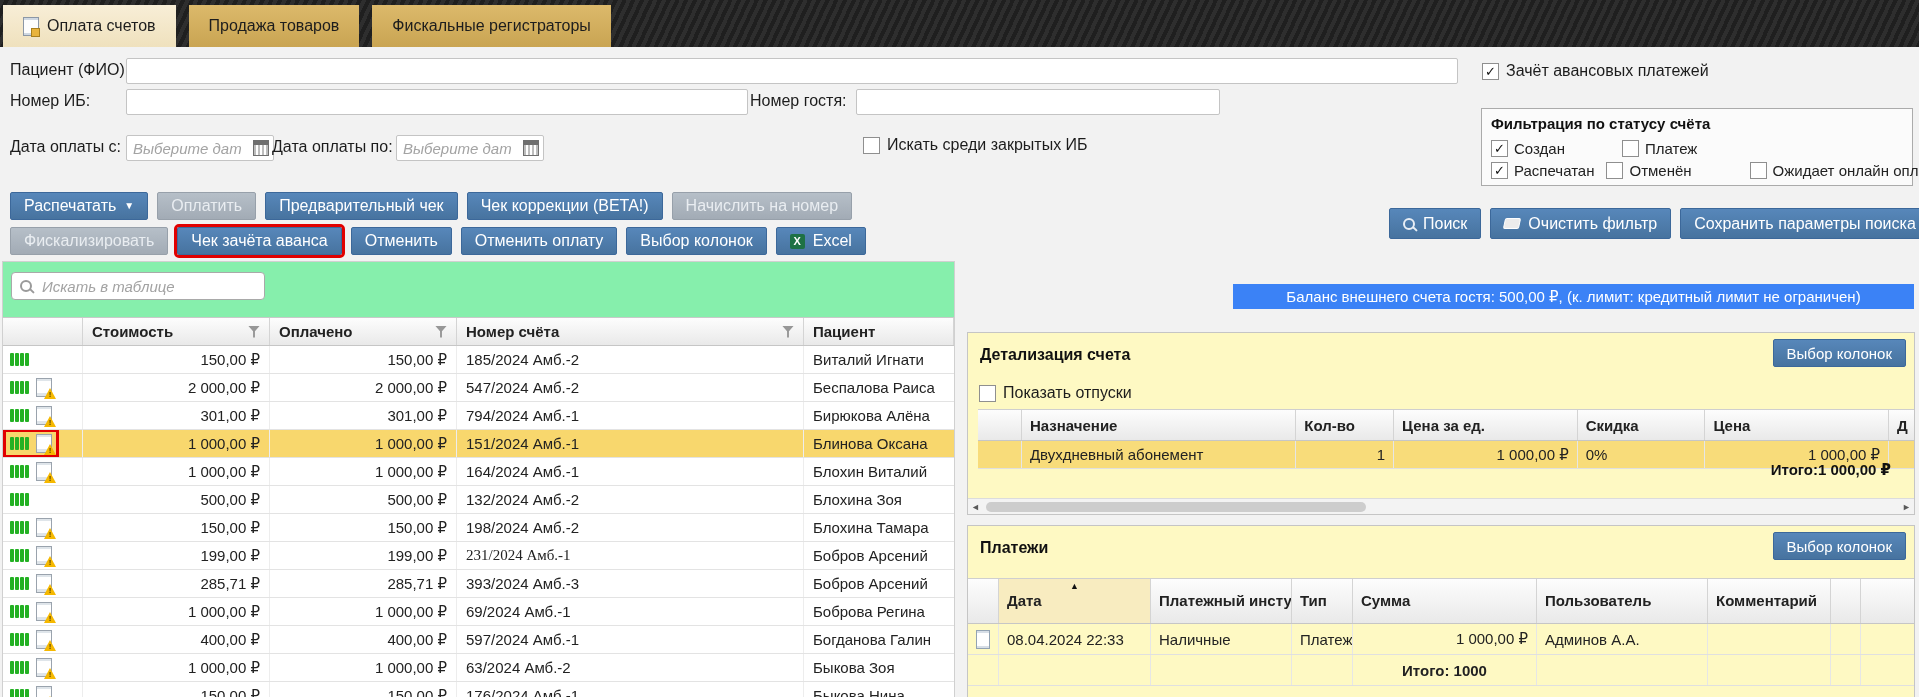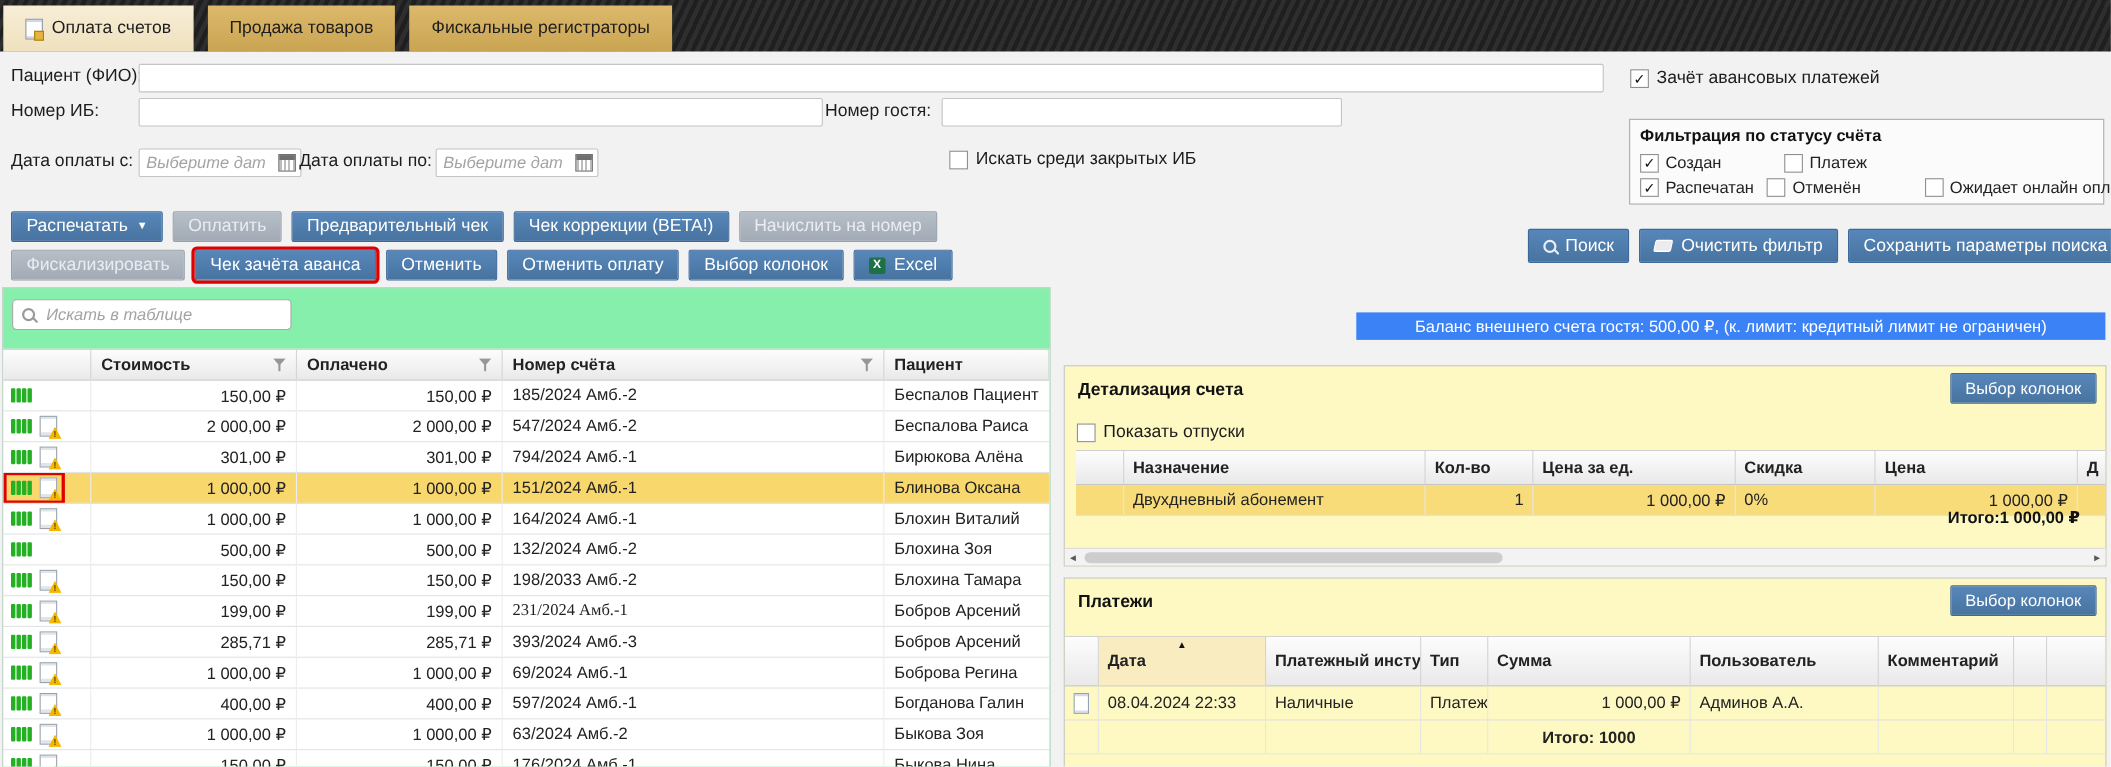--- a/index.html
+++ b/index.html
@@ -292,21 +292,21 @@
                   <i></i>
                   <i></i>
                   <i></i>
                   <i></i>
                 </span>
               </span>
             </div>
             <div class="cell num" style="width: 187px;">150,00 ₽</div>
             <div class="cell num" style="width: 187px;">150,00 ₽</div>
             <div class="cell" style="width: 347px;">185/2024 Амб.-2</div>
-            <div class="cell" style="flex: 1 1 0%; border-right: none;">Беспалов Пациент</div>
+            <div class="cell" style="flex: 1 1 0%; border-right: none;">Виталий Игнати</div>
           </div>
           <div class="inv-row">
             <div class="cell" style="width: 80px; padding: 0px 3px;">
               <span class="iconwrap">
                 <span class="bars">
                   <i></i>
                   <i></i>
                   <i></i>
                   <i></i>
                 </span>
@@ -392,21 +392,21 @@
                   <i></i>
                   <i></i>
                   <i></i>
                   <i></i>
                 </span>
                 <span class="docw"></span>
               </span>
             </div>
             <div class="cell num" style="width: 187px;">150,00 ₽</div>
             <div class="cell num" style="width: 187px;">150,00 ₽</div>
-            <div class="cell" style="width: 347px;">198/2033 Амб.-2</div>
+            <div class="cell" style="width: 347px;">198/2024 Амб.-2</div>
             <div class="cell" style="flex: 1 1 0%; border-right: none;">Блохина Тамара</div>
           </div>
           <div class="inv-row">
             <div class="cell" style="width: 80px; padding: 0px 3px;">
               <span class="iconwrap">
                 <span class="bars">
                   <i></i>
                   <i></i>
                   <i></i>
                   <i></i>

